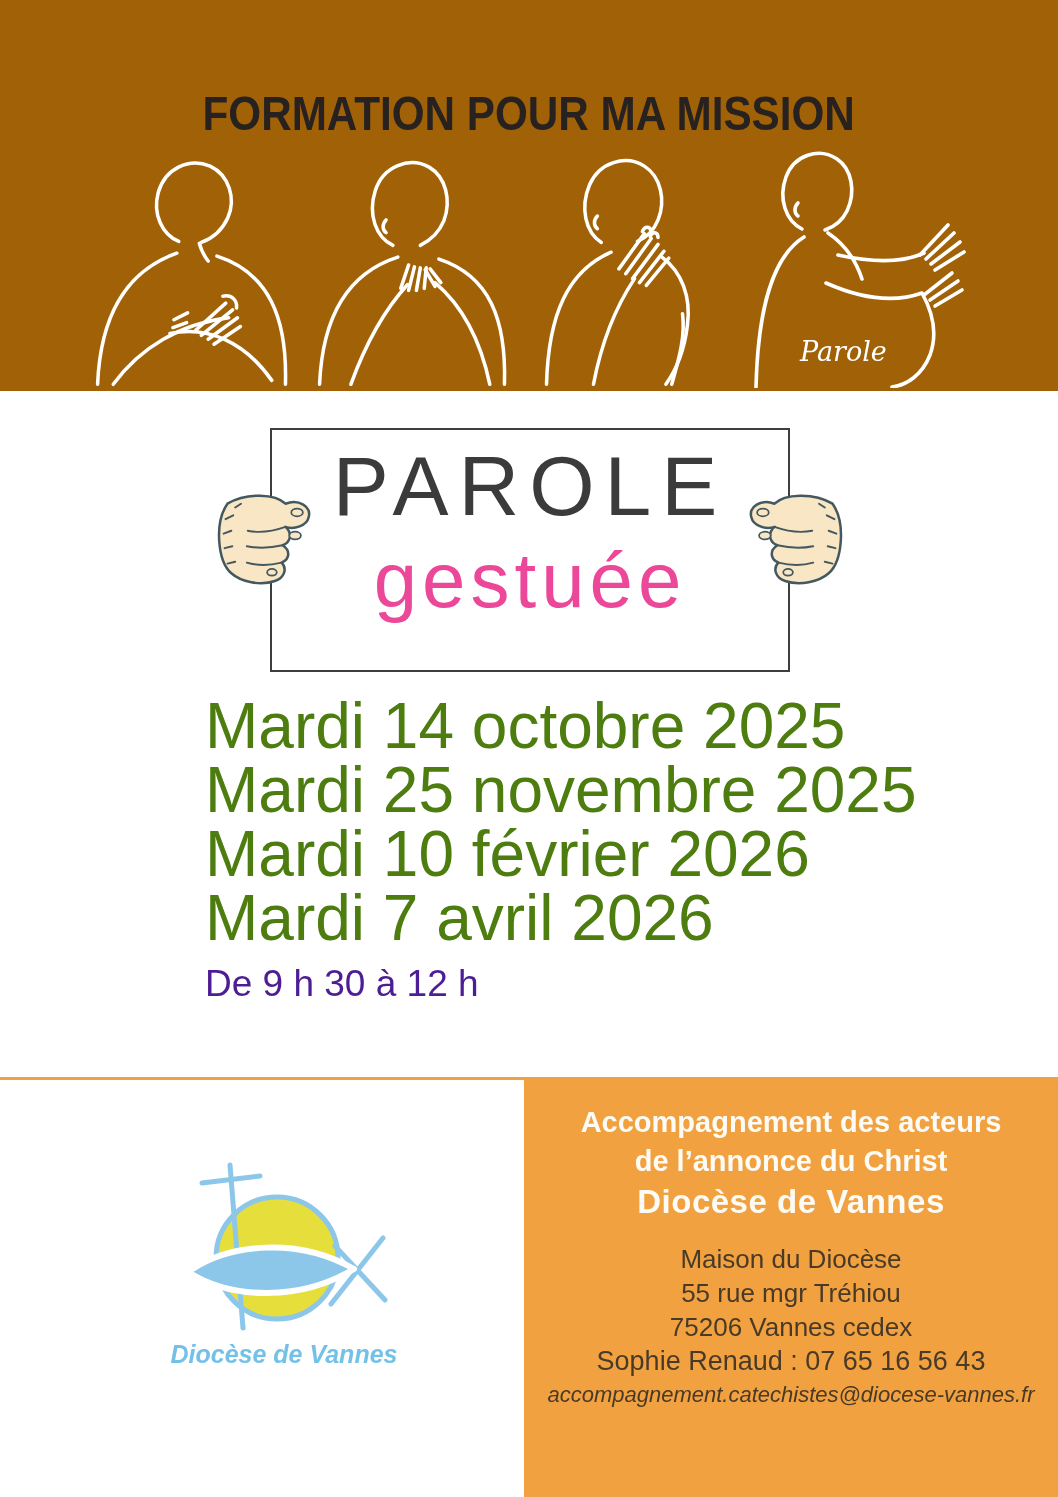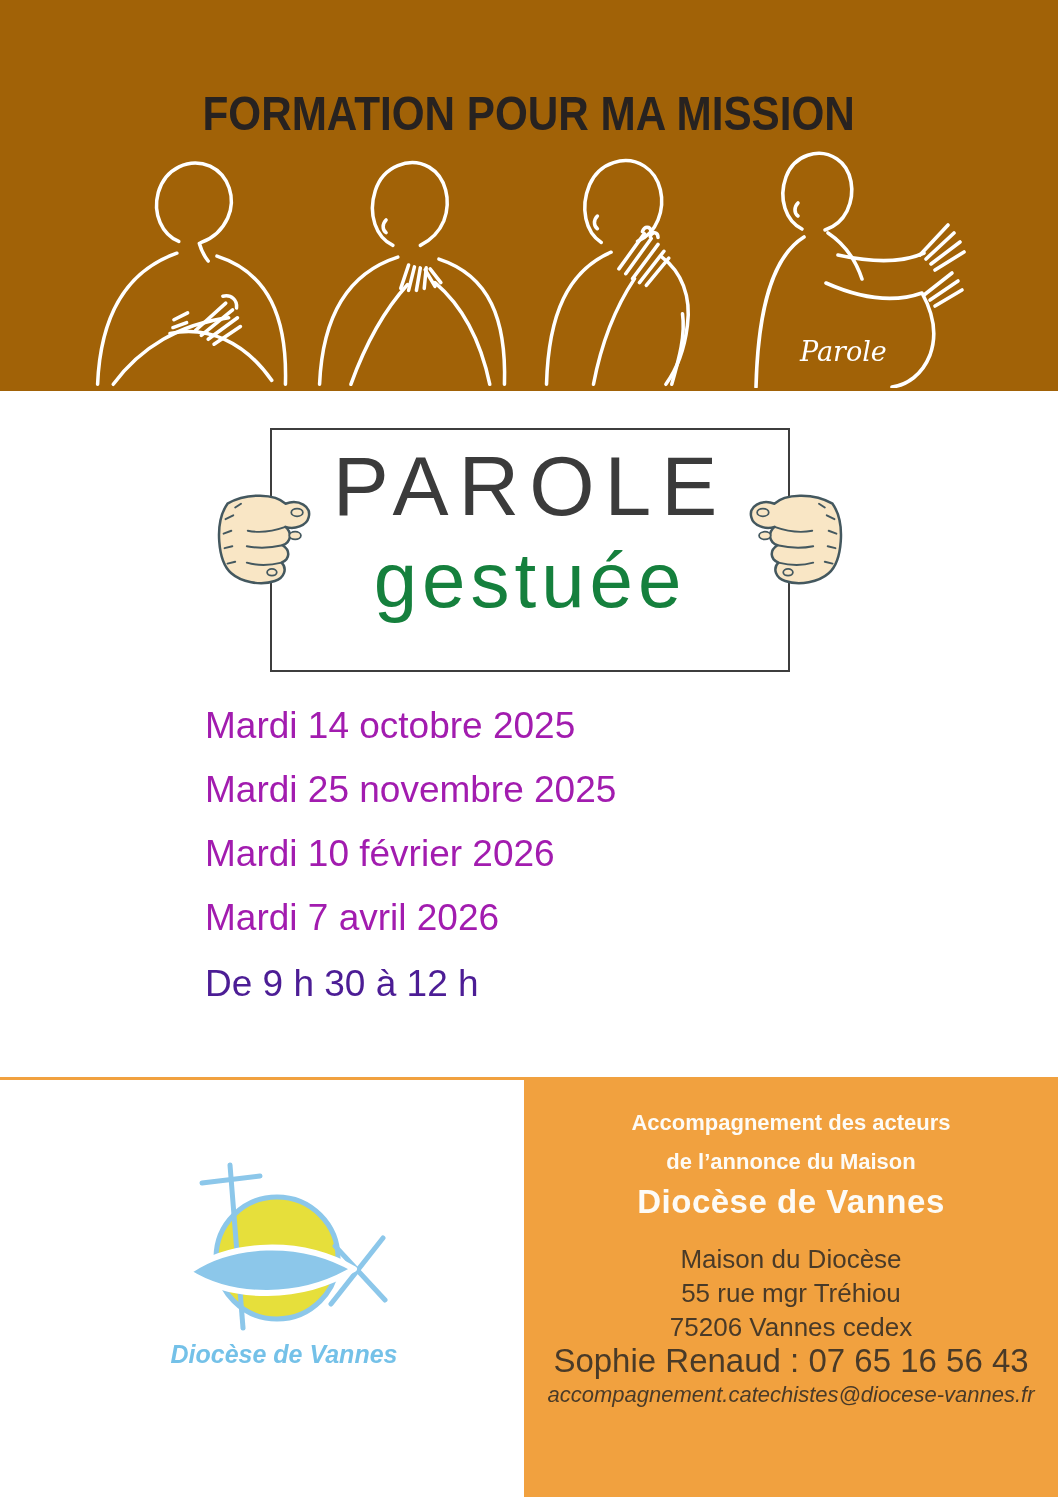--- a/index.html
+++ b/index.html
@@ -15,38 +15,38 @@
   .fig path{fill:none;stroke:#ffffff;stroke-width:3.6;stroke-linecap:round;stroke-linejoin:round;}
   .banner-signature{position:absolute;left:800px;top:336px;width:130px;
         font-family:"DejaVu Serif",serif;font-style:italic;font-size:27px;color:#ffffff;}
 
   
   .sign-box{position:absolute;left:270px;top:428px;width:516px;height:240px;
         border:2px solid #3e3e3e;background:#ffffff;}
   .sign-l1{position:absolute;left:0;right:0;top:14px;text-align:center;line-height:1;
         font-size:84px;font-weight:400;letter-spacing:10px;color:#3b3b3b;}
   .sign-l2{position:absolute;left:0;right:0;top:108px;text-align:center;line-height:1.1;
-        font-size:78px;font-weight:400;letter-spacing:5px;color:#15803d;}
+        font-size:78px;font-weight:400;letter-spacing:5px;color:#ec4899;}
   .hand{position:absolute;top:489px;width:116px;height:128px;}
   .hand-left{left:212px;}
   .hand-right{left:732px;transform:scaleX(-1);}
 
   
-  .dates{position:absolute;left:205px;top:694px;color:#a21caf;font-size:37px;line-height:64px;}
+  .dates{position:absolute;left:205px;top:694px;color:#4d7c0f;font-size:64px;line-height:64px;}
   .time{position:absolute;left:205px;top:962px;color:#4c1d95;font-size:37px;line-height:44px;}
 
   
   .divider{position:absolute;left:0;top:1077px;width:534px;height:3px;background:#F1A13F;}
   .panel{position:absolute;left:524px;top:1077px;width:534px;height:420px;background:#F1A13F;
         text-align:center;}
-  .ph{color:#FDFBF6;font-weight:700;font-size:22px;line-height:39px;}
+  .ph{color:#FDFBF6;font-weight:700;font-size:29px;line-height:39px;}
   .ph-first{padding-top:26px;}
   .ph-big{font-size:33px;line-height:41px;letter-spacing:0.5px;}
   .addr{margin-top:20px;color:#493A28;font-size:26px;line-height:34px;}
-  .contact{color:#493A28;font-size:33px;line-height:34px;}
+  .contact{color:#493A28;font-size:27px;line-height:34px;}
   .email{color:#493A28;font-size:22px;line-height:34px;font-style:italic;}
 
   
   .logo-svg{position:absolute;left:168px;top:1138px;width:232px;height:204px;}
   .logo-caption{position:absolute;left:152px;top:1340px;width:264px;text-align:center;
         color:#74C1E8;font-weight:700;font-style:italic;font-size:25px;}
 </style>
 </head>
 <body>
 
@@ -177,21 +177,21 @@
     <div>Mardi 25 novembre 2025</div>
     <div>Mardi 10 février 2026</div>
     <div>Mardi 7 avril 2026</div>
   </section>
   <div class="time">De 9 h 30 à 12 h</div>
 
   <div class="divider"></div>
 
   <footer class="panel">
     <div class="ph ph-first">Accompagnement des acteurs</div>
-    <div class="ph">de l’annonce du Maison</div>
+    <div class="ph">de l’annonce du Christ</div>
     <div class="ph ph-big">Diocèse de Vannes</div>
 
     <div class="addr">
       <div>Maison du Diocèse</div>
       <div>55 rue mgr Tréhiou</div>
       <div>75206 Vannes cedex</div>
     </div>
     <div class="contact">Sophie Renaud : 07 65 16 56 43</div>
     <div class="email">accompagnement.catechistes@diocese-vannes.fr</div>
   </footer>

